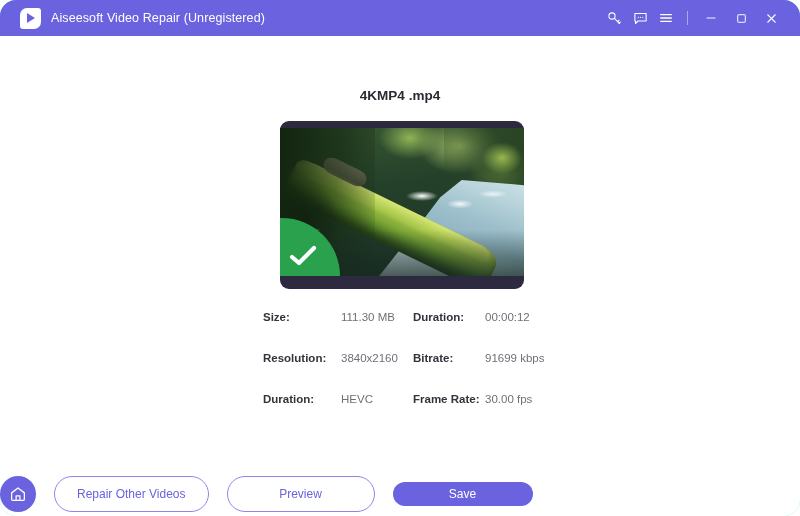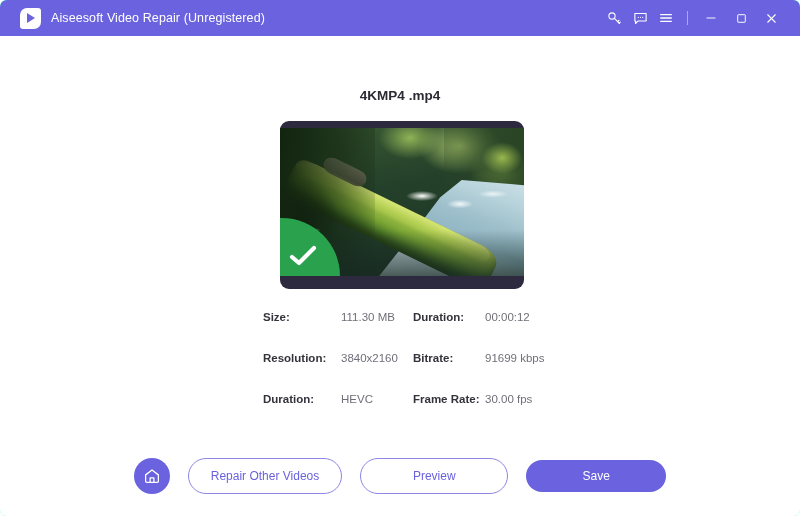--- a/index.html
+++ b/index.html
@@ -10,21 +10,21 @@
     overflow: hidden;
     background: #ffffff;
     font-family: "Liberation Sans", sans-serif;
   }
 
   .app-window {
     position: relative;
     width: 800px;
     height: 516px;
     background: #5eead4;
-    border-radius: 6px;
+    border-radius: 16px;
     overflow: hidden;
   }
 
   
   .title-bar {
     position: absolute;
     top: 0; left: 0;
     width: 800px;
     height: 36px;
     background: #6a62de;
@@ -317,27 +317,26 @@
     width: 800px;
     text-align: center;
     font-size: 14.5px;
     font-weight: bold;
     color: #2b2b33;
   }
 
   
   .actions {
     position: absolute;
-    top: 418px;
+    top: 436px;
     left: 0;
     width: 800px;
     height: 44px;
     display: flex;
     align-items: center;
-    justify-content: center;
     gap: 18px;
   }
 
   .home-btn {
     width: 36px;
     height: 36px;
     border-radius: 50%;
     background: #6a62de;
     border: none;
     display: flex;
@@ -359,21 +358,21 @@
     font-family: "Liberation Sans", sans-serif;
     cursor: pointer;
     display: flex;
     align-items: center;
     justify-content: center;
     white-space: nowrap;
   }
   .btn-outline.wide { min-width: 152px; }
 
   .btn-primary {
-    height: 32px;
+    height: 24px;
     min-width: 140px;
     padding: 0 22px;
     border-radius: 18px;
     border: none;
     background: #6a62de;
     color: #ffffff;
     font-size: 12px;
     font-family: "Liberation Sans", sans-serif;
     cursor: pointer;
     display: flex;

